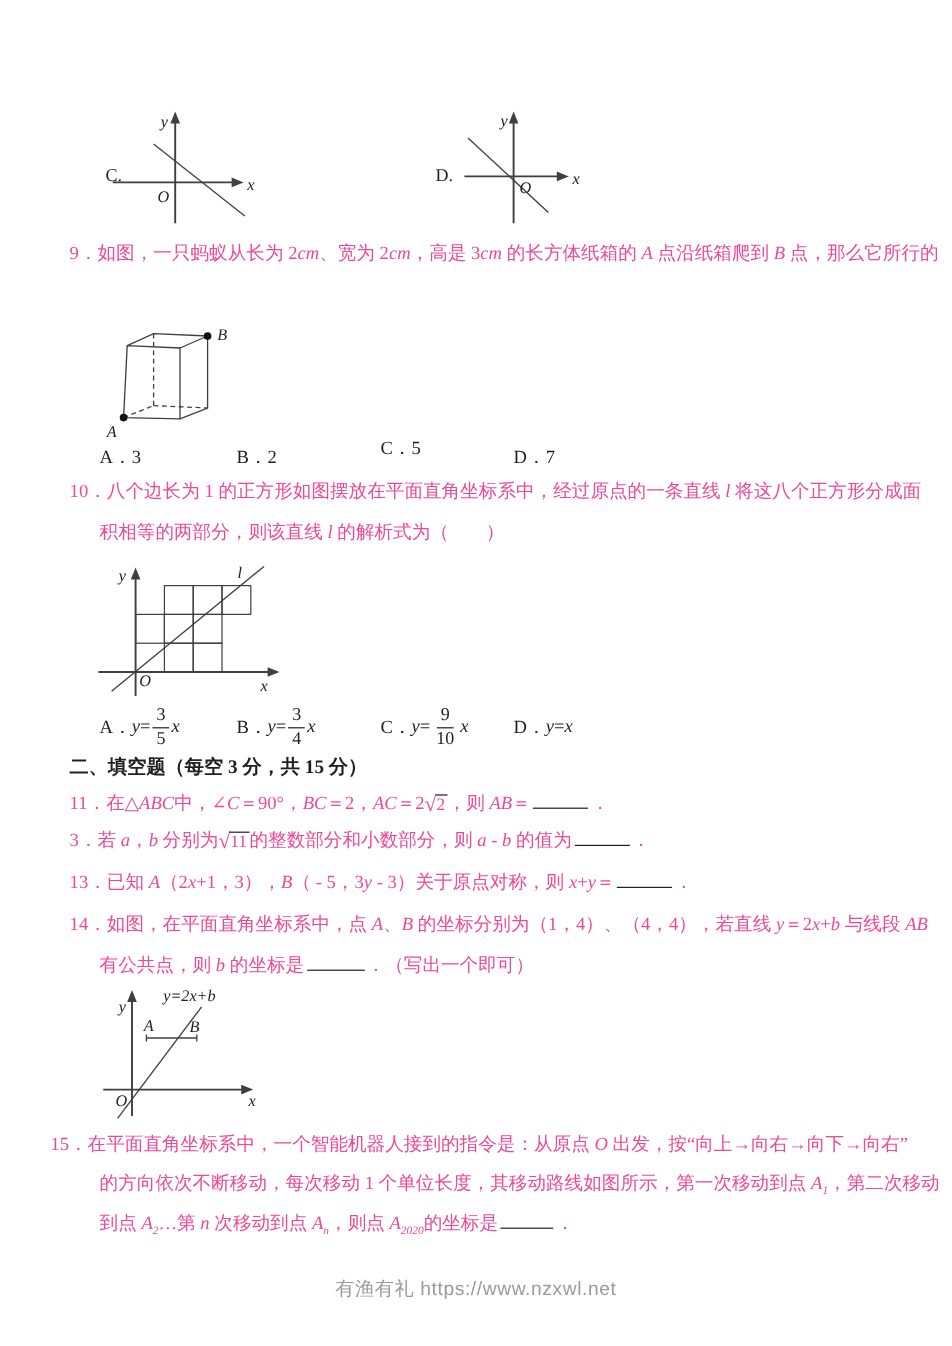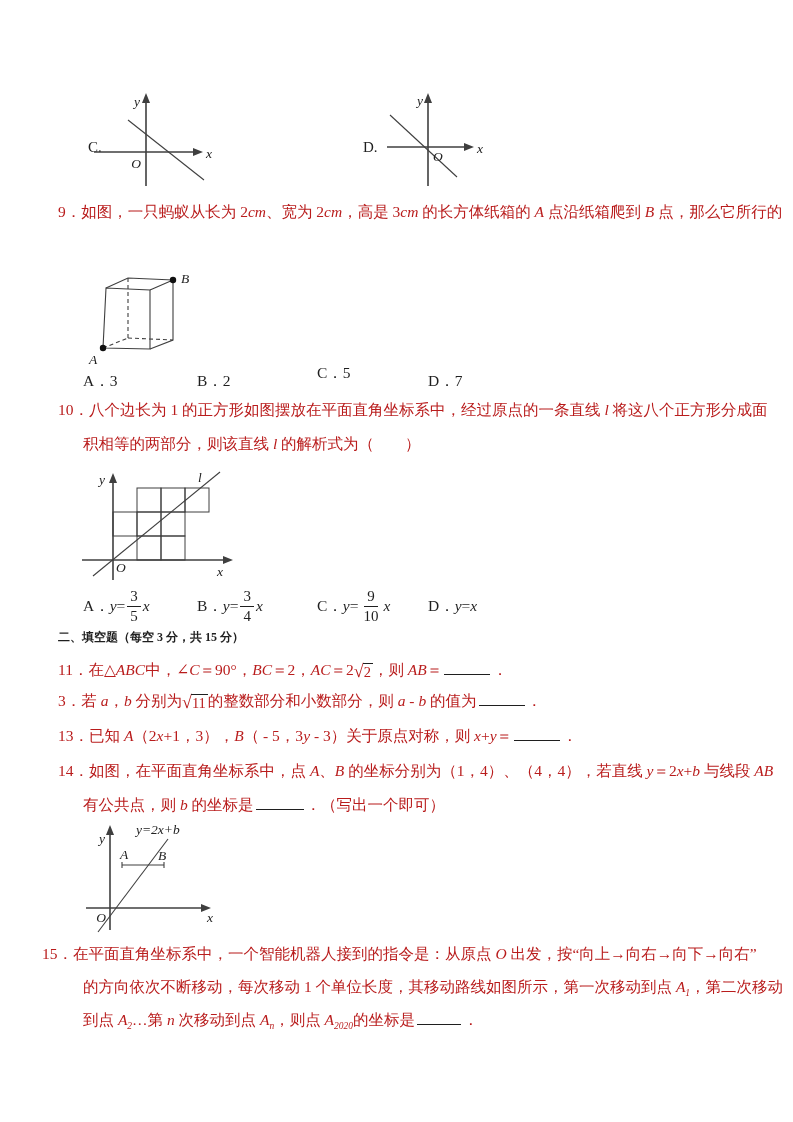--- a/index.html
+++ b/index.html
@@ -1,37 +1,37 @@
 <!DOCTYPE html>
 <html><head>
 <meta charset="utf-8">
 <style>
   html,body{margin:0;padding:0;background:#ffffff;}
   .page{
     position:relative;width:793px;height:1122px;background:#ffffff;overflow:hidden;
     font-family:"Liberation Serif","DejaVu Serif",serif;color:#1f1f1f;
   }
   .qline{
-    position:absolute;white-space:nowrap;font-size:15.5px;line-height:20px;color:#b91c1c;
+    position:absolute;white-space:nowrap;font-size:15.5px;line-height:20px;color:#ec4899;
   }
   .qnum{display:inline;}
   .v{font-style:italic;font-family:"Liberation Serif","DejaVu Serif",serif;}
   .blank{display:inline-block;height:2px;border-bottom:1px solid #1f1f1f;vertical-align:baseline;margin:0 2px;}
   .sqrt{display:inline-flex;align-items:flex-start;vertical-align:-2px;}
   .rsign{font-size:18px;line-height:17px;font-style:normal;}
   .rbody{border-top:1px solid #1f1f1f;padding:1px 2px 0 1px;margin-left:-1px;font-size:14.5px;line-height:15px;font-style:normal;}
   .frac{display:inline-flex;flex-direction:column;align-items:center;vertical-align:middle;margin:0 2px;line-height:1;}
   .fnum{display:block;padding:0 3px 2px 3px;border-bottom:1px solid #1f1f1f;font-size:15px;}
   .fden{display:block;padding:2px 3px 0 3px;font-size:15px;}
   .sub-base{font-style:italic;}
   .sub-idx{font-size:9.5px;vertical-align:-4px;font-style:italic;letter-spacing:0;}
   .opt{position:absolute;font-size:15.5px;white-space:nowrap;}
   .optf{display:flex;align-items:center;height:44px;}
   .optf .segwrap{display:inline-flex;align-items:center;}
-  .section-header{position:absolute;font-size:12px;font-weight:bold;white-space:nowrap;text-align:right;}
+  .section-header{position:absolute;font-size:16px;font-weight:bold;white-space:nowrap;text-align:right;}
   .graph-label{position:absolute;font-size:15px;}
   .fig{position:absolute;}
   .fig line,.fig polyline,.fig path,.fig rect{stroke:#3f3f3f;fill:none;}
   .axis{stroke-width:1.6;}
   .fline{stroke-width:1.1;}
   .dash{stroke-dasharray:4,3;stroke-width:1.1;}
   .solid{stroke-width:1.1;}
   .arrow{fill:#3f3f3f;stroke:none;}
   .dot{fill:#111;stroke:none;}
   .it{font-style:italic;font-family:"Liberation Serif","DejaVu Serif",serif;font-size:13.5px;fill:#222;}
@@ -184,14 +184,15 @@
     <text class="it" x="127" y="100">x</text>
     <text class="it" x="26" y="100" text-anchor="end">O</text>
     <text class="it" x="44" y="37" text-anchor="middle">A</text>
     <text class="it" x="82" y="38" text-anchor="middle">B</text>
   </svg>
 
   <div class="qline" style="left:42px;top:944px"><span class="qnum">15．</span><span><span>在平面直角坐标系中，一个智能机器人接到的指令是：从原点 </span><span class="v">O</span><span> 出发，按“向上→向右→向下→向右”</span></span></div>
   <div class="qline" style="left:83px;top:977px"><span>的方向依次不断移动，每次移动 1 个单位长度，其移动路线如图所示，第一次移动到点 </span><span class="sub-base">A</span><span class="sub-idx">1</span><span>，第二次移动</span></div>
   <div class="qline" style="left:83px;top:1010px"><span>到点 </span><span class="sub-base">A</span><span class="sub-idx">2</span><span>…第 </span><span class="v">n</span><span> 次移动到点 </span><span class="sub-base">A</span><span class="sub-idx">n</span><span>，则点 </span><span class="sub-base">A</span><span class="sub-idx">2020</span><span>的坐标是</span><span class="blank" style="width: 44px;"></span><span>．</span></div>
 
+  <div class="footer" style="top:1064px">有渔有礼 https://www.nzxwl.net</div>
 
 </div>
 
 </body></html>

